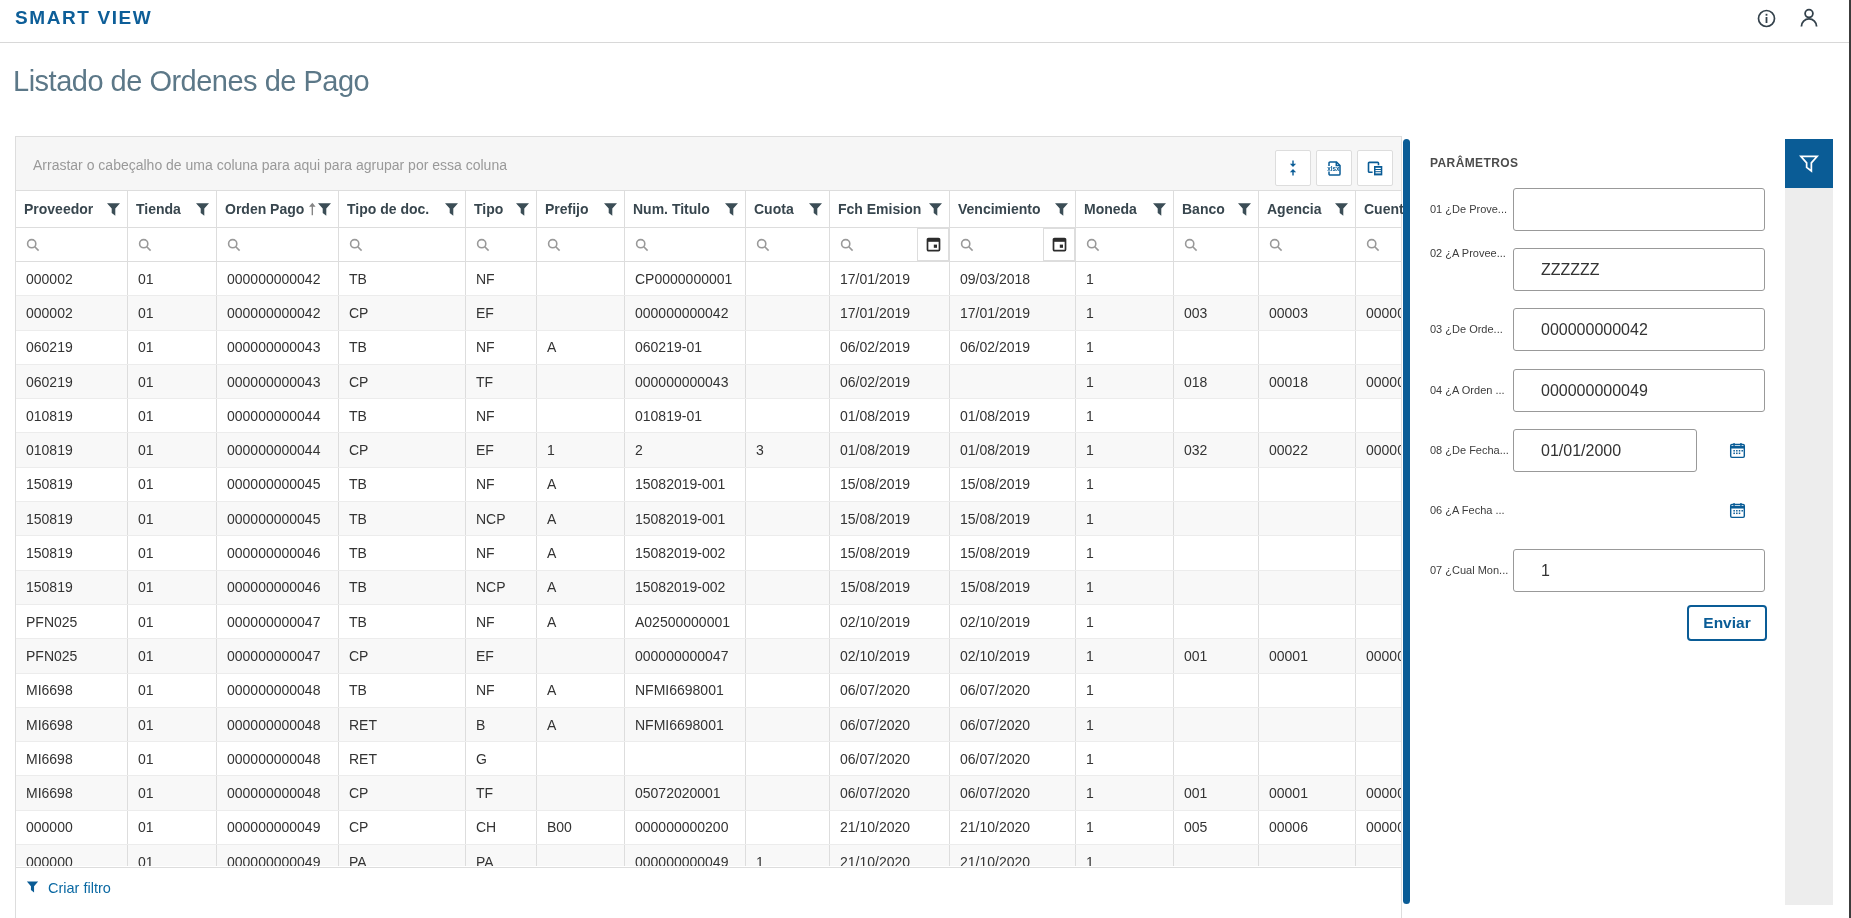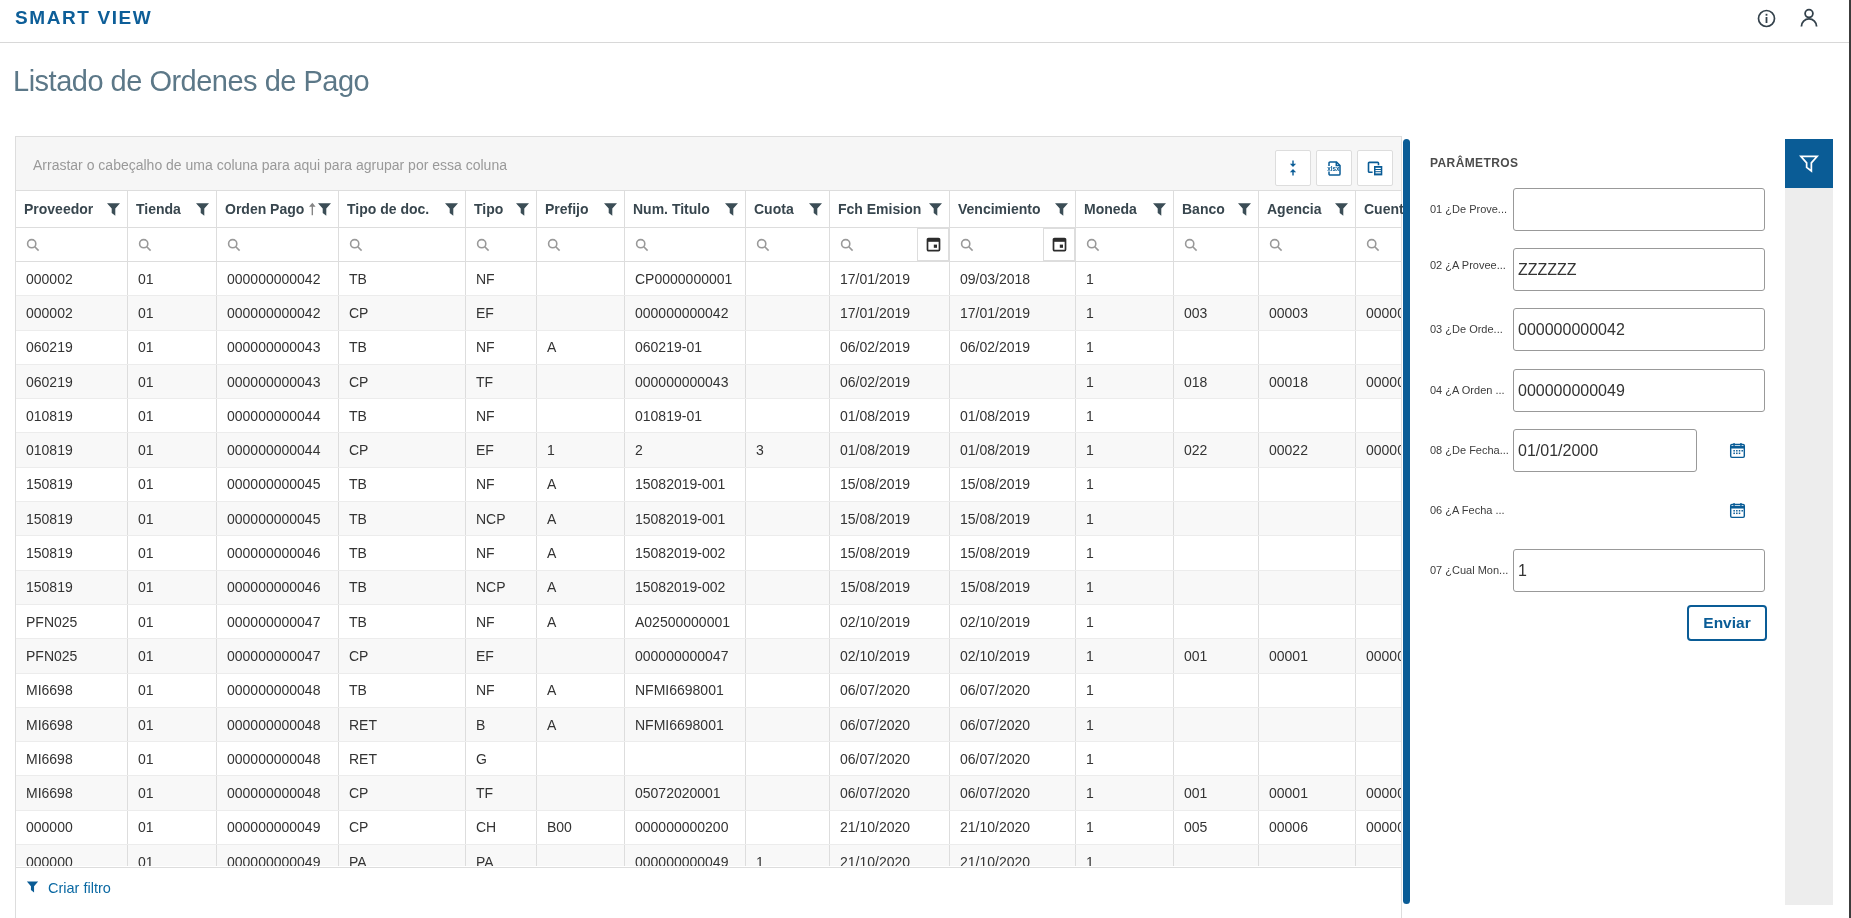--- a/index.html
+++ b/index.html
@@ -25,21 +25,21 @@
 .r { display:flex; height:34.3px; background:#fff; border-bottom:1px solid #ececec; }
 .r.alt { background:#f8f8f8; }
 .c { flex:none; padding-left:10px; font-size:14px; color:#333; display:flex; align-items:center; border-right:1px solid #ddd; overflow:hidden; white-space:nowrap; }
 .c:last-child { border-right:none; }
 .gfoot { position:absolute; left:0; right:0; top:730px; height:52px; border-top:1px solid #ddd; background:#fff; display:flex; align-items:flex-start; padding:12px 0 0 10px; }
 .cflabel { font-size:14.5px; color:#0b69a3; margin-left:9px; margin-top:0px; }
 .vthumb { position:absolute; left:1403px; top:139px; width:7px; height:765px; border-radius:4px; background:#0a5c96; }
 .params { position:absolute; left:1411px; top:136px; width:374px; height:782px; background:#fff; }
 .ptitle { position:absolute; left:19px; top:20px; font-size:12px; font-weight:bold; color:#4c4c4c; letter-spacing:0.4px; }
 .plab { position:absolute; left:19px; font-size:11px; color:#3c3c3c; height:43px; line-height:43px; white-space:nowrap; }
-.pbox { position:absolute; left:102px; height:43px; border:1px solid #999; border-radius:3px; background:#fff; font-size:16px; color:#333; line-height:41px; padding-left:4px; }
+.pbox { position:absolute; left:102px; height:43px; border:1px solid #999; border-radius:3px; background:#fff; font-size:16px; color:#333; line-height:41px; padding-left:27px; }
 .pcal { position:absolute; }
 .enviar { position:absolute; left:276px; top:469px; width:80px; height:36px; border:2px solid #0a5c96; border-radius:4px; background:#fff; color:#0a5c96; font-size:15.5px; font-weight:600; text-align:center; line-height:32px; }
 .rail { position:absolute; left:1785px; top:139px; width:48px; height:766px; background:#ededed; }
 .railbtn { position:absolute; left:0; top:0; width:48px; height:49px; background:#0a5c96; display:flex; align-items:center; justify-content:center; }
 .winborder { position:absolute; left:1849px; top:0; width:2px; height:918px; background:#3c3c3c; }
 </style></head>
 <body>
 <div class="topbar">
   <div class="logo">SMART VIEW</div>
   <div class="topic" style="left:1757px;"><svg width="19" height="19" viewBox="0 0 19 19">
@@ -368,21 +368,21 @@
         <div class="c" style="width:89px">01</div>
         <div class="c" style="width:122px">000000000044</div>
         <div class="c" style="width:127px">CP</div>
         <div class="c" style="width:71px">EF</div>
         <div class="c" style="width:88px">1</div>
         <div class="c" style="width:121px">2</div>
         <div class="c" style="width:84px">3</div>
         <div class="c" style="width:120px">01/08/2019</div>
         <div class="c" style="width:126px">01/08/2019</div>
         <div class="c" style="width:98px">1</div>
-        <div class="c" style="width:85px">022</div>
+        <div class="c" style="width:85px">032</div>
         <div class="c" style="width:97px">00022</div>
         <div class="c" style="width:47px">0000000000</div>
       </div>
 <div class="r">
         <div class="c" style="width:112px">150819</div>
         <div class="c" style="width:89px">01</div>
         <div class="c" style="width:122px">000000000045</div>
         <div class="c" style="width:127px">TB</div>
         <div class="c" style="width:71px">NF</div>
         <div class="c" style="width:88px">A</div>
@@ -577,21 +577,21 @@
         <path d="M1 1.2 H14 L9.3 6.6 V13.8 L5.7 10.9 V6.6 Z" fill="#0a5c96"></path>
       </svg>
       <span class="cflabel">Criar filtro</span>
     </div>
 </div>
 <div class="vthumb"></div>
 <div class="params">
   <div class="ptitle">PARÂMETROS</div>
   <div class="plab" style="top:52px">01 ¿De Prove...</div>
     <div class="pbox" style="top:52px;width:252px"></div>
-    <div class="plab" style="top:108px">02 ¿A Provee...</div>
+    <div class="plab" style="top:96px">02 ¿A Provee...</div>
     <div class="pbox" style="top:112px;width:252px">ZZZZZZ</div>
     <div class="plab" style="top:172px">03 ¿De Orde...</div>
     <div class="pbox" style="top:172px;width:252px">000000000042</div>
     <div class="plab" style="top:233px">04 ¿A Orden ...</div>
     <div class="pbox" style="top:233px;width:252px">000000000049</div>
     <div class="plab" style="top:293px">08 ¿De Fecha...</div>
     <div class="pbox" style="top:293px;width:184px">01/01/2000</div>
     <span class="pcal" style="left:317px;top:305px"><svg width="19" height="19" viewBox="0 0 24 24">
         <path d="M5 4.5 h14 a1.6 1.6 0 0 1 1.6 1.6 v13 a1.6 1.6 0 0 1 -1.6 1.6 h-14 a1.6 1.6 0 0 1 -1.6 -1.6 v-13 a1.6 1.6 0 0 1 1.6 -1.6 Z" fill="none" stroke="#0a5c96" stroke-width="1.8"></path>
         <rect x="3.4" y="6.3" width="17.2" height="3.2" fill="#0a5c96"></rect>

